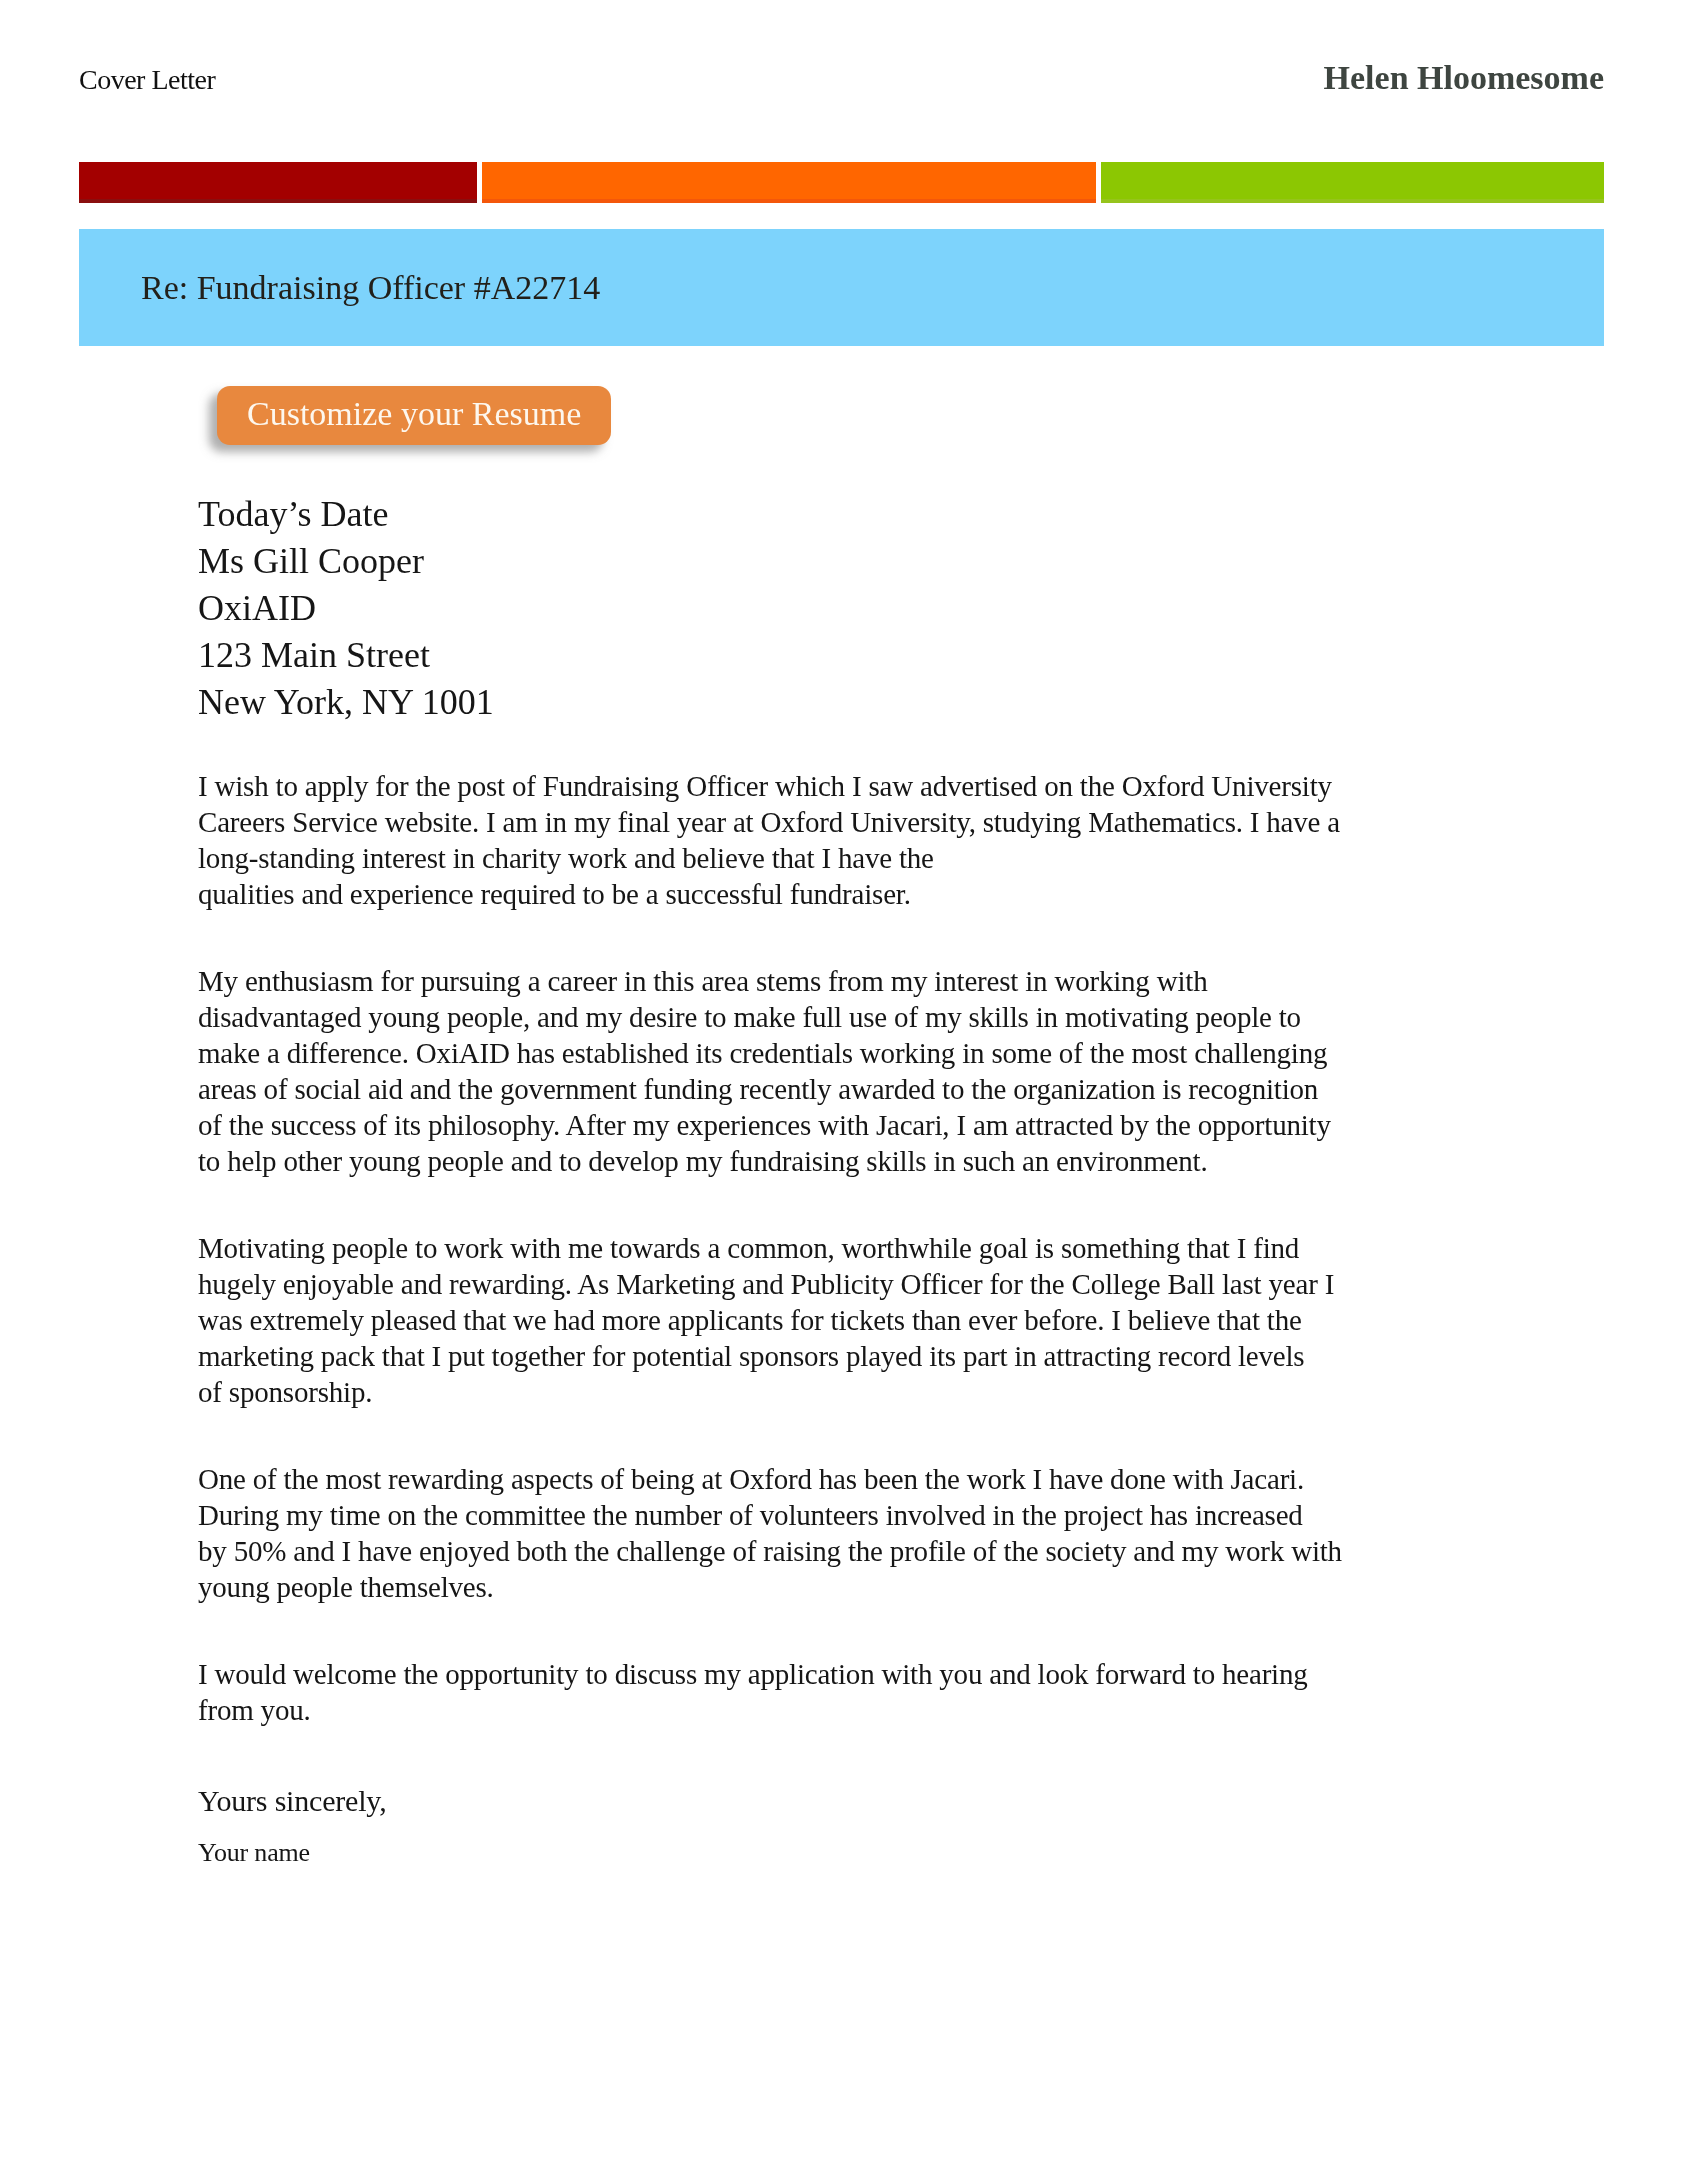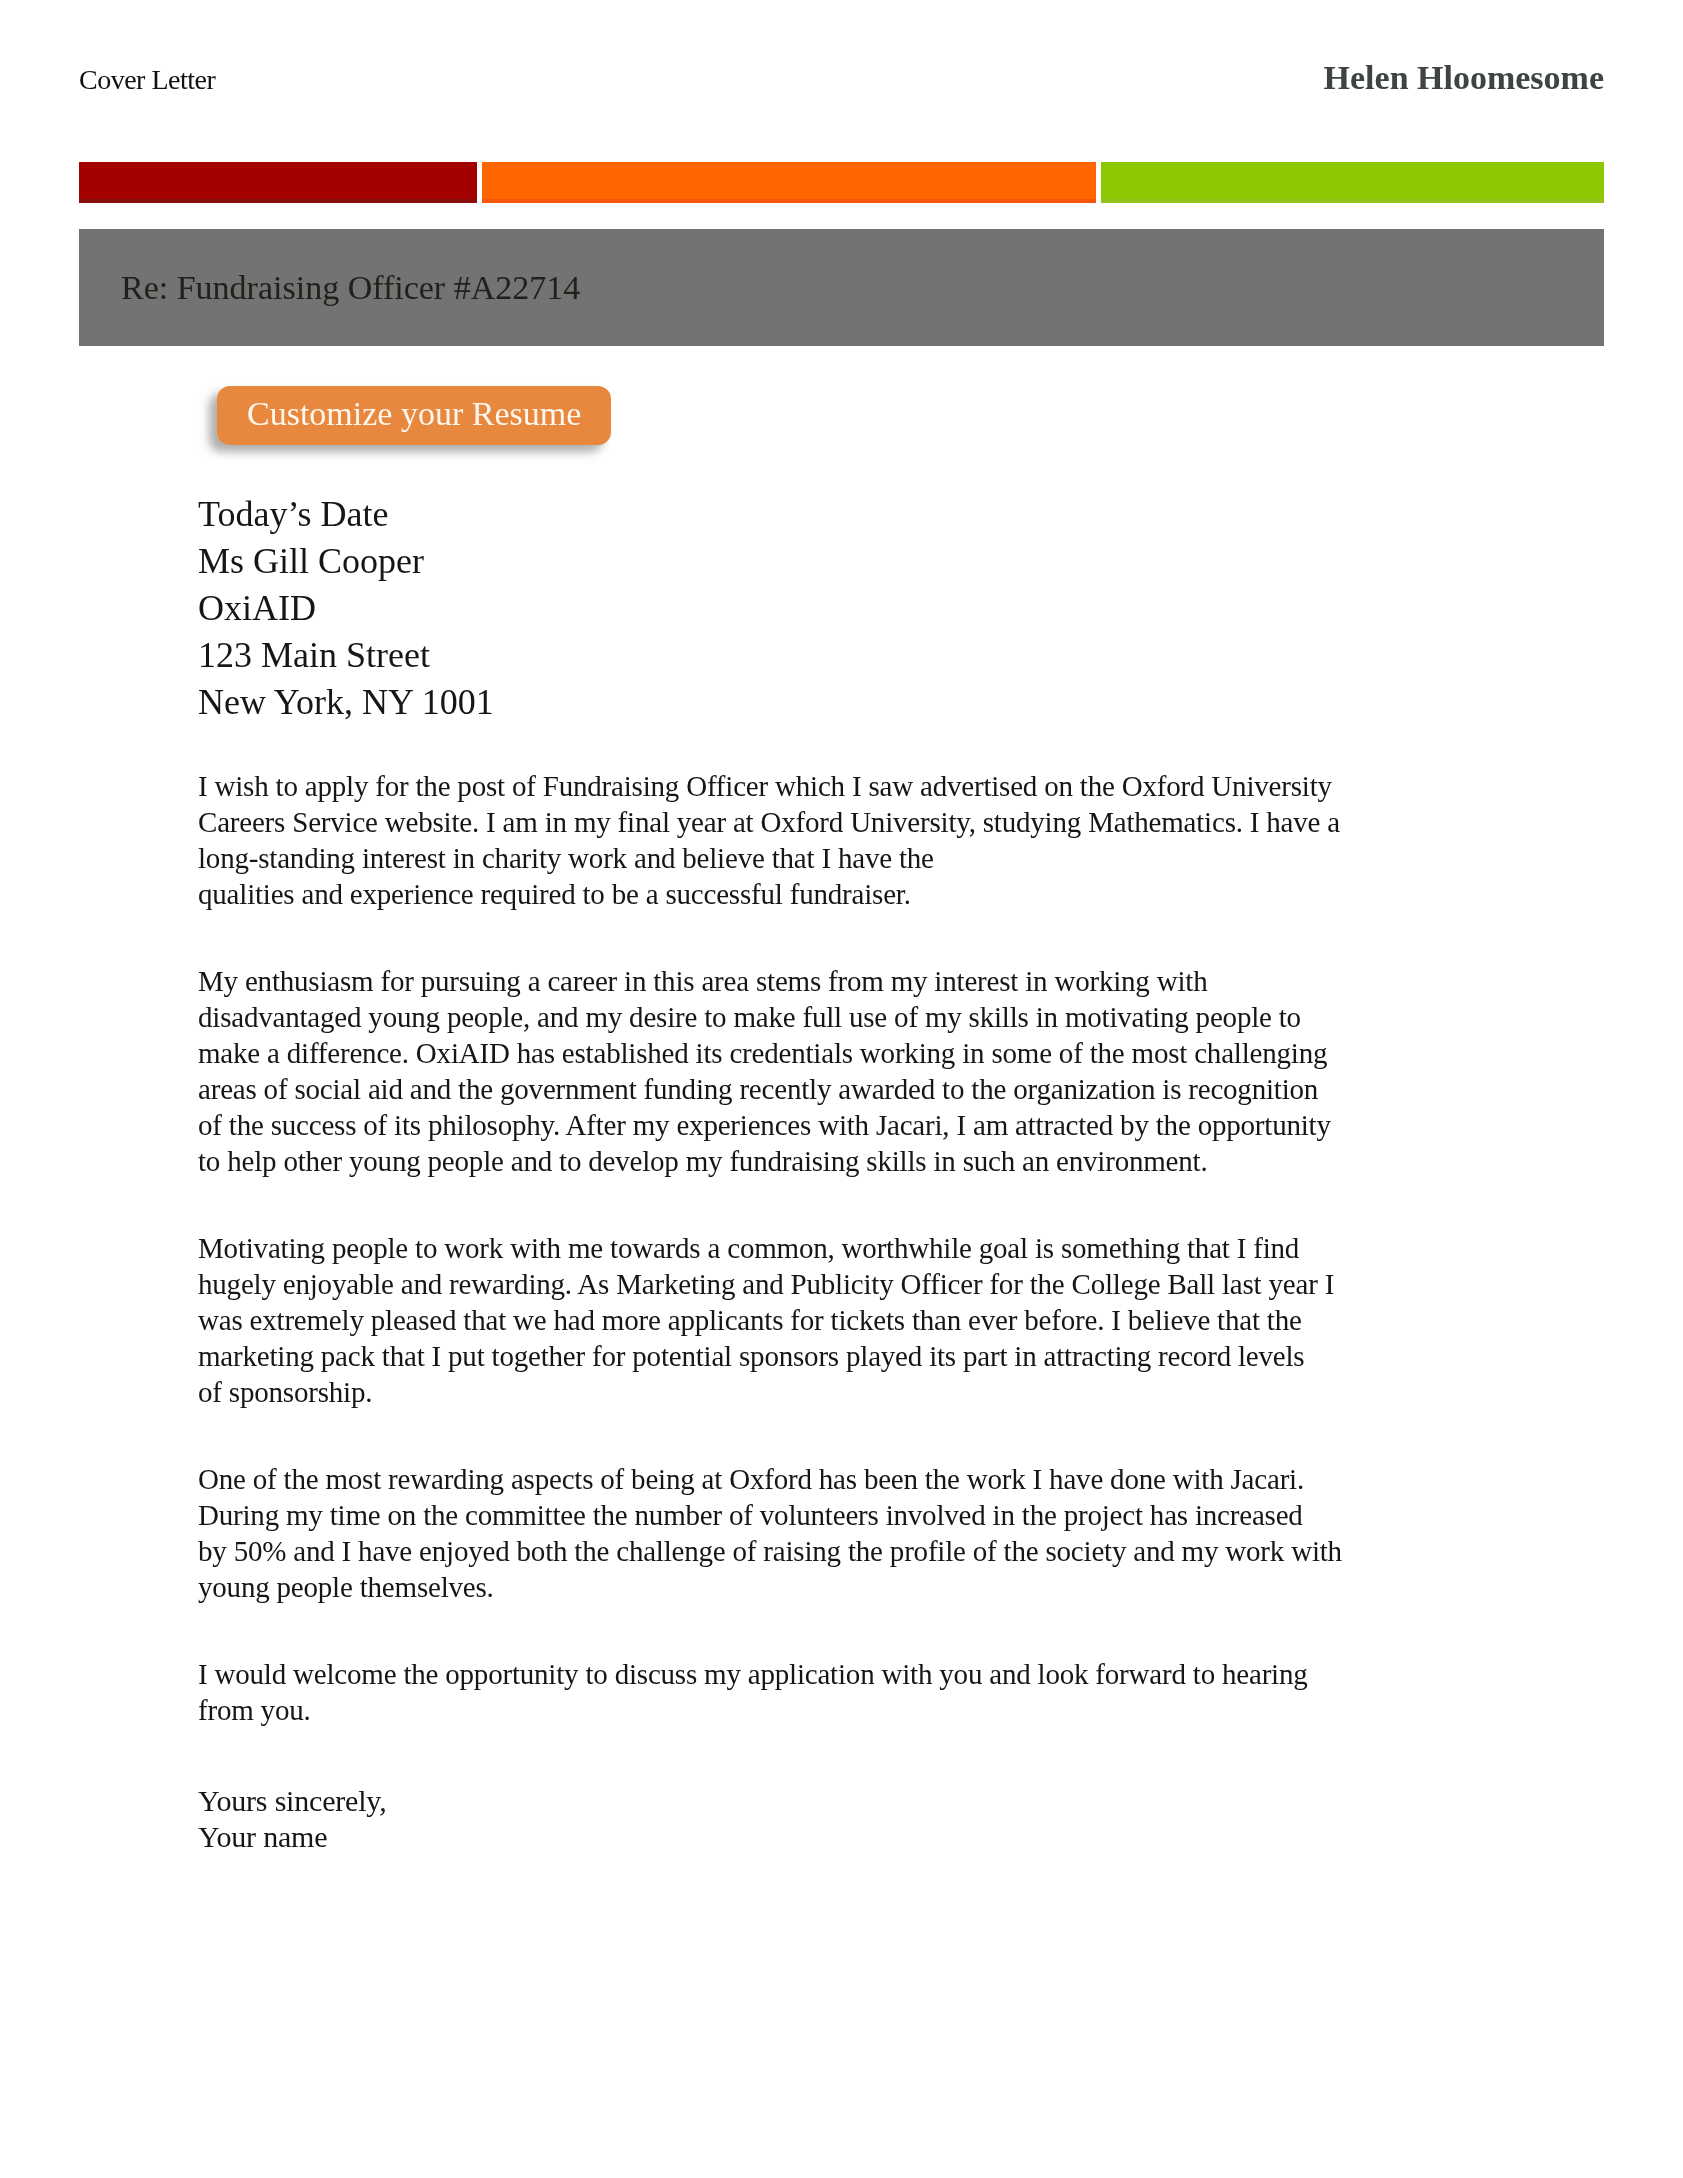--- a/index.html
+++ b/index.html
@@ -37,24 +37,24 @@
     height: 41px;
     gap: 5px;
   }
   .bar { height: 100%; }
   .bar-red   { flex: 0 0 26.1%; background: #a30000; border-bottom: 4px solid #8a0f0f; }
   .bar-orange{ flex: 1 1 auto;  background: #ff6600; border-bottom: 4px solid #f4570a; }
   .bar-green { flex: 0 0 33.0%; background: #8cc702; border-bottom: 4px solid #96c41c; }
   .subject-banner {
     margin: 26px 79px 0 79px;
     height: 117px;
-    background: #737373;
+    background: #7dd3fc;
     display: flex;
     align-items: center;
-    padding-left: 42px;
+    padding-left: 62px;
   }
   .subject-text {
     font-size: 34px;
     color: #22201a;
   }
   .cta-row { margin: 40px 0 0 217px; }
   .cta-button {
     display: inline-block;
     background: #e8883e;
     color: #fdf7ee;
@@ -77,21 +77,21 @@
     font-size: 29px;
     line-height: 36px;
     color: #161616;
     letter-spacing: -0.2px;
   }
   .letter-body p {
     white-space: pre-line;
     margin-bottom: 51px;
   }
   .closing { margin-top: 55px; font-size: 30px; }
-  .signature { font-size: 30px; }
+  .signature { margin-top: 16px; font-size: 26px; }
 </style>
 </head>
 <body>
 
 <div class="page">
 
   <div class="header">
     <div class="doc-label">Cover Letter</div>
     <div class="author">Helen Hloomesome</div>
   </div>

